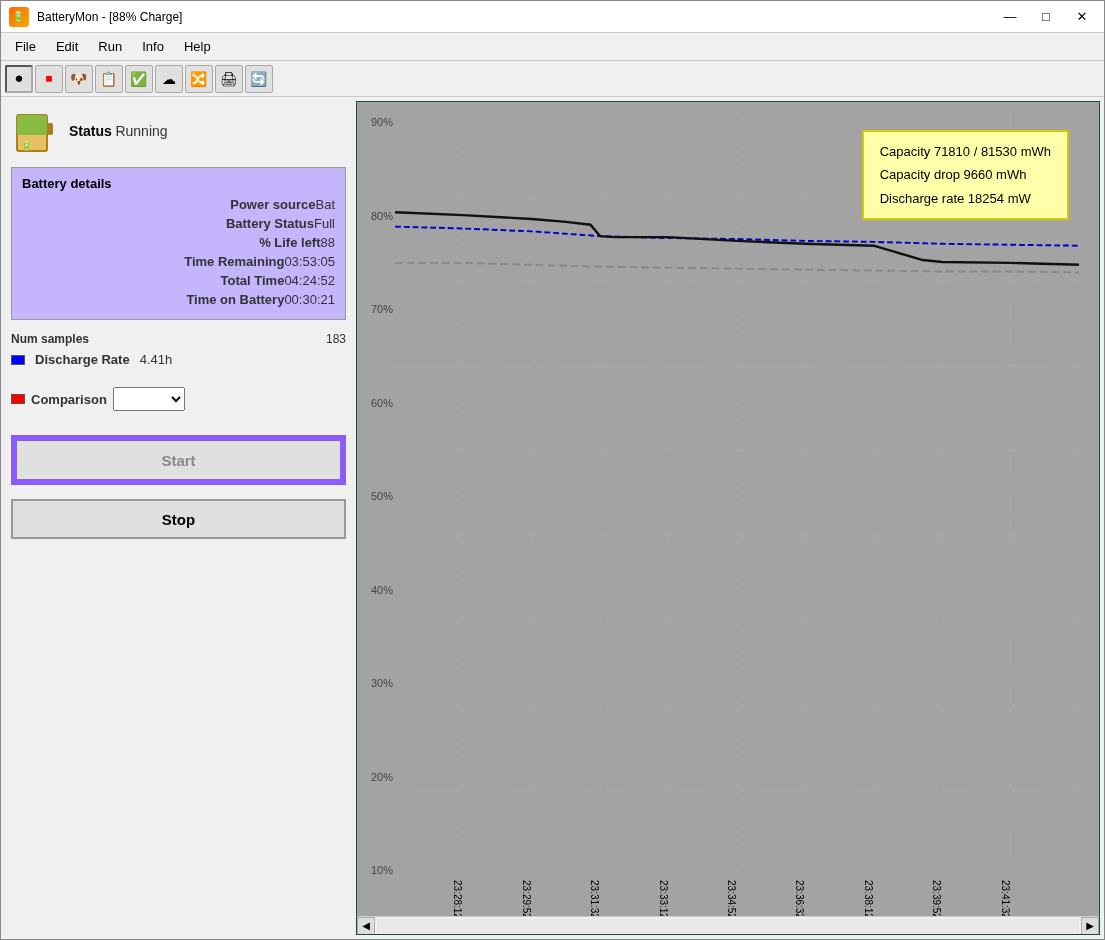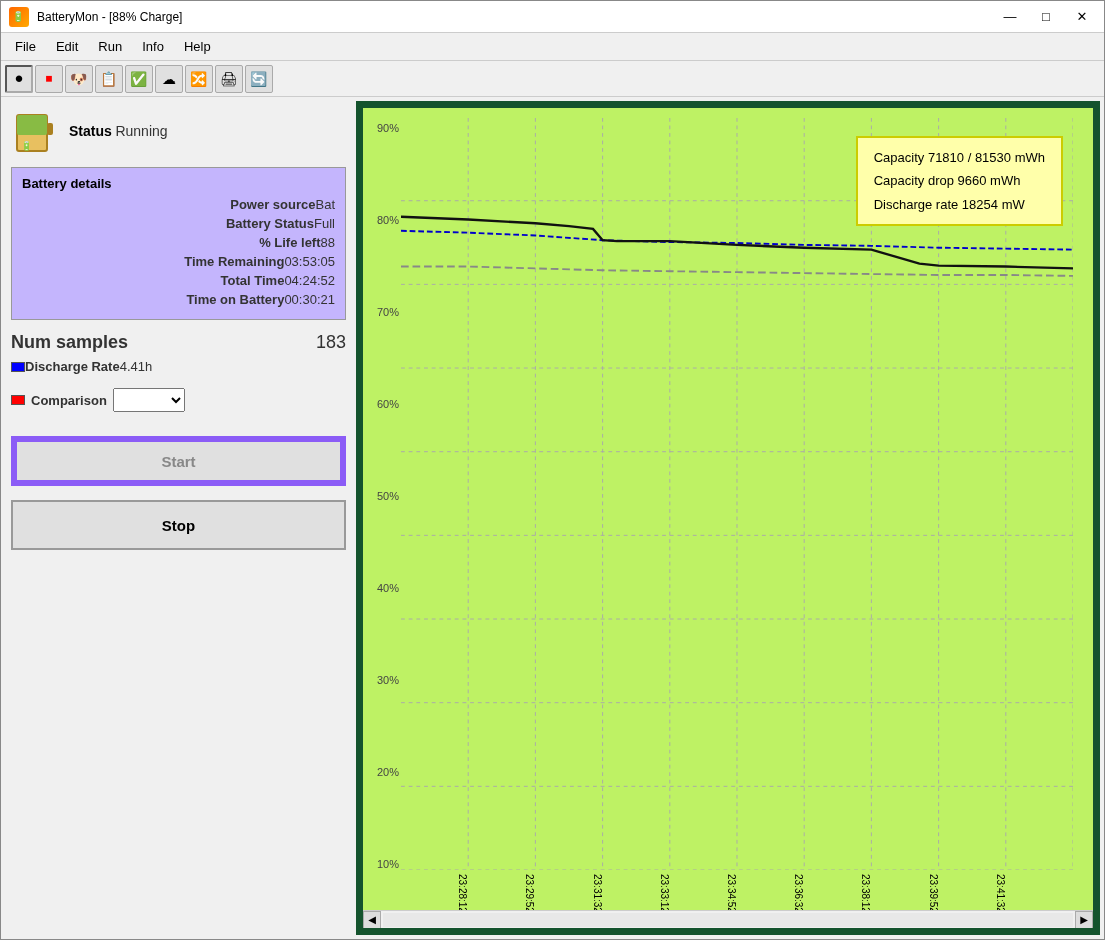--- a/index.html
+++ b/index.html
@@ -143,40 +143,40 @@
     .detail-value { color: #333; }
     .stats-section {
       display: flex;
       flex-direction: column;
       gap: 4px;
       margin-top: 4px;
     }
     .stat-row {
       display: flex;
       justify-content: space-between;
-      font-size: 18px;
+      font-size: 12px;
     }
     .discharge-row {
       display: flex;
       align-items: center;
-      gap: 0;
+      gap: 10px;
       font-size: 13px;
       margin-top: 2px;
     }
     .color-swatch {
       width: 14px;
       height: 10px;
       border: 1px solid #555;
     }
     .comparison-row {
       display: flex;
       align-items: center;
       gap: 6px;
       font-size: 13px;
-      margin-top: 10px;
+      margin-top: 16px;
     }
     .dropdown-wrapper {
       display: flex;
       align-items: center;
     }
     select {
       font-size: 12px;
       padding: 11px 4px;
       height: 24px;
     }
@@ -184,35 +184,35 @@
       height: 50px;
       background: #e0e0e0;
       border: 6px solid #8b5cf6;
       font-size: 15px;
       font-weight: bold;
       color: #888;
       cursor: default;
       margin-top: 12px;
     }
     .btn-stop {
-      height: 50px;
+      height: 40px;
       background: #e0e0e0;
       border: 2px solid #999;
       font-size: 15px;
       font-weight: bold;
       color: #000;
       cursor: pointer;
       margin-top: 6px;
     }
     .chart-area {
       flex: 1;
-      background: #bef264;
+      background: #a3a3a3;
       position: relative;
       overflow: hidden;
-      border: 7px solid #14532d;
+      border: 1px solid #14532d;
       margin: 4px 4px 4px 0;
     }
     .y-label {
       font-size: 11px;
       text-align: right;
       color: #444;
     }
     .tooltip-box {
       position: absolute;
       top: 28px;

